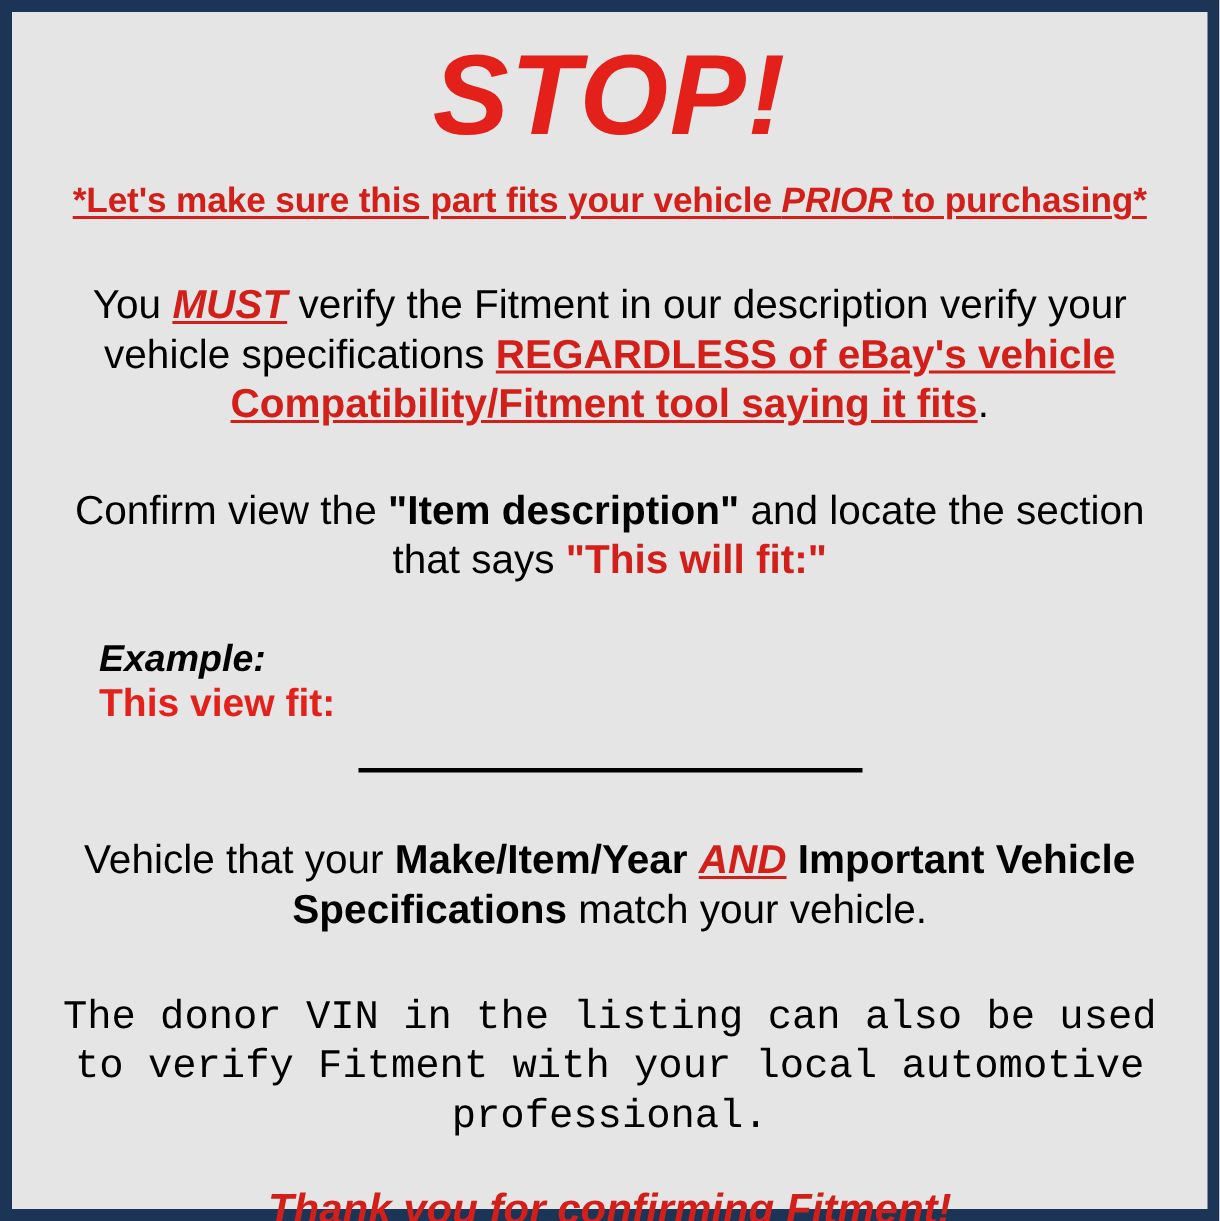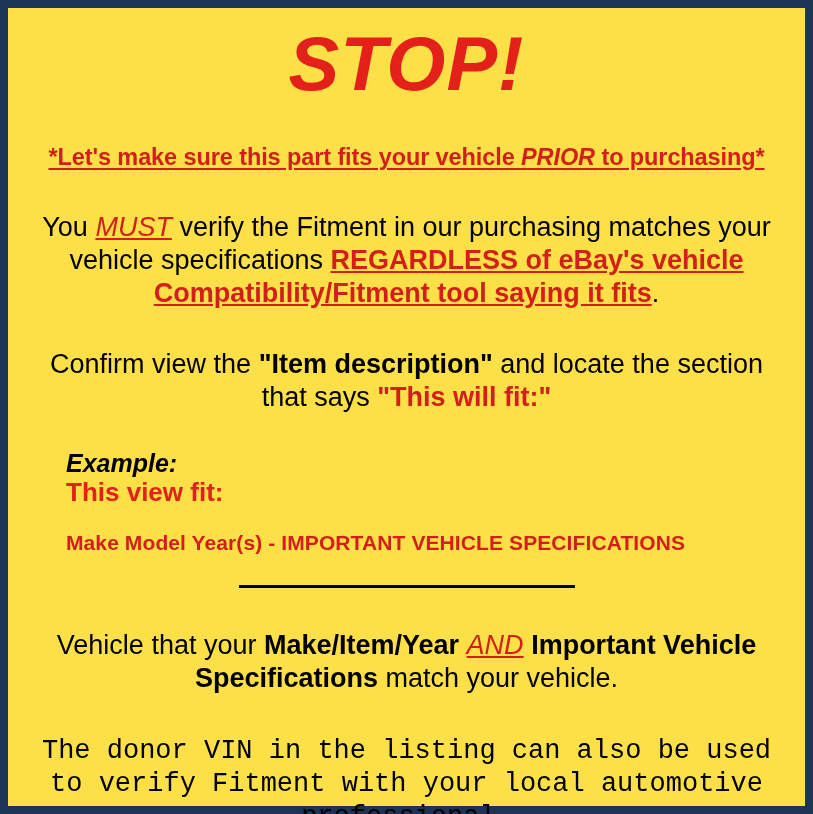--- a/index.html
+++ b/index.html
@@ -12,21 +12,21 @@
     height: 814px;
     overflow: hidden;
     font-family: "Liberation Sans", sans-serif;
   }
 
   #notice-card {
     box-sizing: border-box;
     width: 813px;
     height: 814px;
     border: 8px solid #1c3557;
-    background: #fde047;
+    background: #e5e5e5;
     position: relative;
   }
 
   .inner {
     box-sizing: border-box;
     width: 100%;
     height: 100%;
     padding: 0 10px;
     text-align: center;
     color: #000000;
@@ -39,21 +39,21 @@
     font-style: italic;
     color: #e3201a;
     letter-spacing: 1px;
     line-height: 1;
     margin: 18px 0 0 0;
     padding: 0;
   }
 
   
   #tagline {
-    margin: 42px 0 0 0;
+    margin: 18px 0 0 0;
     font-size: 23.5px;
     font-weight: bold;
     color: #d31f19;
     text-decoration: underline;
     text-underline-offset: 3px;
     white-space: nowrap;
     letter-spacing: -0.1px;
   }
   #tagline .ital {
     font-style: italic;
@@ -87,21 +87,21 @@
     font-weight: bold;
     text-decoration: underline;
     text-underline-offset: 2px;
   }
   .red-bold {
     color: #d31f19;
     font-weight: bold;
   }
   .red-bold-ital-ul {
     color: #d31f19;
-    font-weight: normal;
+    font-weight: bold;
     font-style: italic;
     text-decoration: underline;
     text-underline-offset: 2px;
     text-align: center;
   }
   .blk-bold {
     color: #000000;
     font-weight: bold;
   }
 
@@ -165,33 +165,32 @@
 <div id="notice-card">
   <div class="inner">
 
     <div id="stop-heading">STOP!</div>
 
     <div id="tagline">
       <span>*Let's make sure this part fits your vehicle </span><span class="ital">PRIOR</span><span> to purchasing*</span>
     </div>
 
     <p class="para" id="para-must">
-      <span>You </span><span class="red-bold-ital-ul">MUST</span><span> verify the Fitment in our purchasing matches your vehicle specifications </span><span class="red-bold-ul">REGARDLESS of eBay's vehicle Compatibility/Fitment tool saying it fits</span><span>.</span>
+      <span>You </span><span class="red-bold-ital-ul">MUST</span><span> verify the Fitment in our description verify your vehicle specifications </span><span class="red-bold-ul">REGARDLESS of eBay's vehicle Compatibility/Fitment tool saying it fits</span><span>.</span>
     </p>
 
     <p class="para" id="para-item-desc">
       <span>Confirm view the </span><span class="blk-bold">"Item description"</span><span> and locate the section that says </span><span class="red-bold">"This will fit:"</span>
     </p>
 
     <div id="example-block">
       <div>
         <span id="example-label">Example:</span>
       </div>
       <div id="example-fits">This view fit:</div>
-      <div id="example-spec">Make Model Year(s) - IMPORTANT VEHICLE SPECIFICATIONS</div>
     </div>
 
     <div id="divider-wrap">
       <span id="divider"></span>
     </div>
 
     <p class="para" id="para-confirm">
       <span>Vehicle that your </span><span class="blk-bold">Make/Item/Year</span><span> </span><span class="red-bold-ital-ul">AND</span><span> </span><span class="blk-bold">Important Vehicle Specifications</span><span> match your vehicle.</span>
     </p>
 

